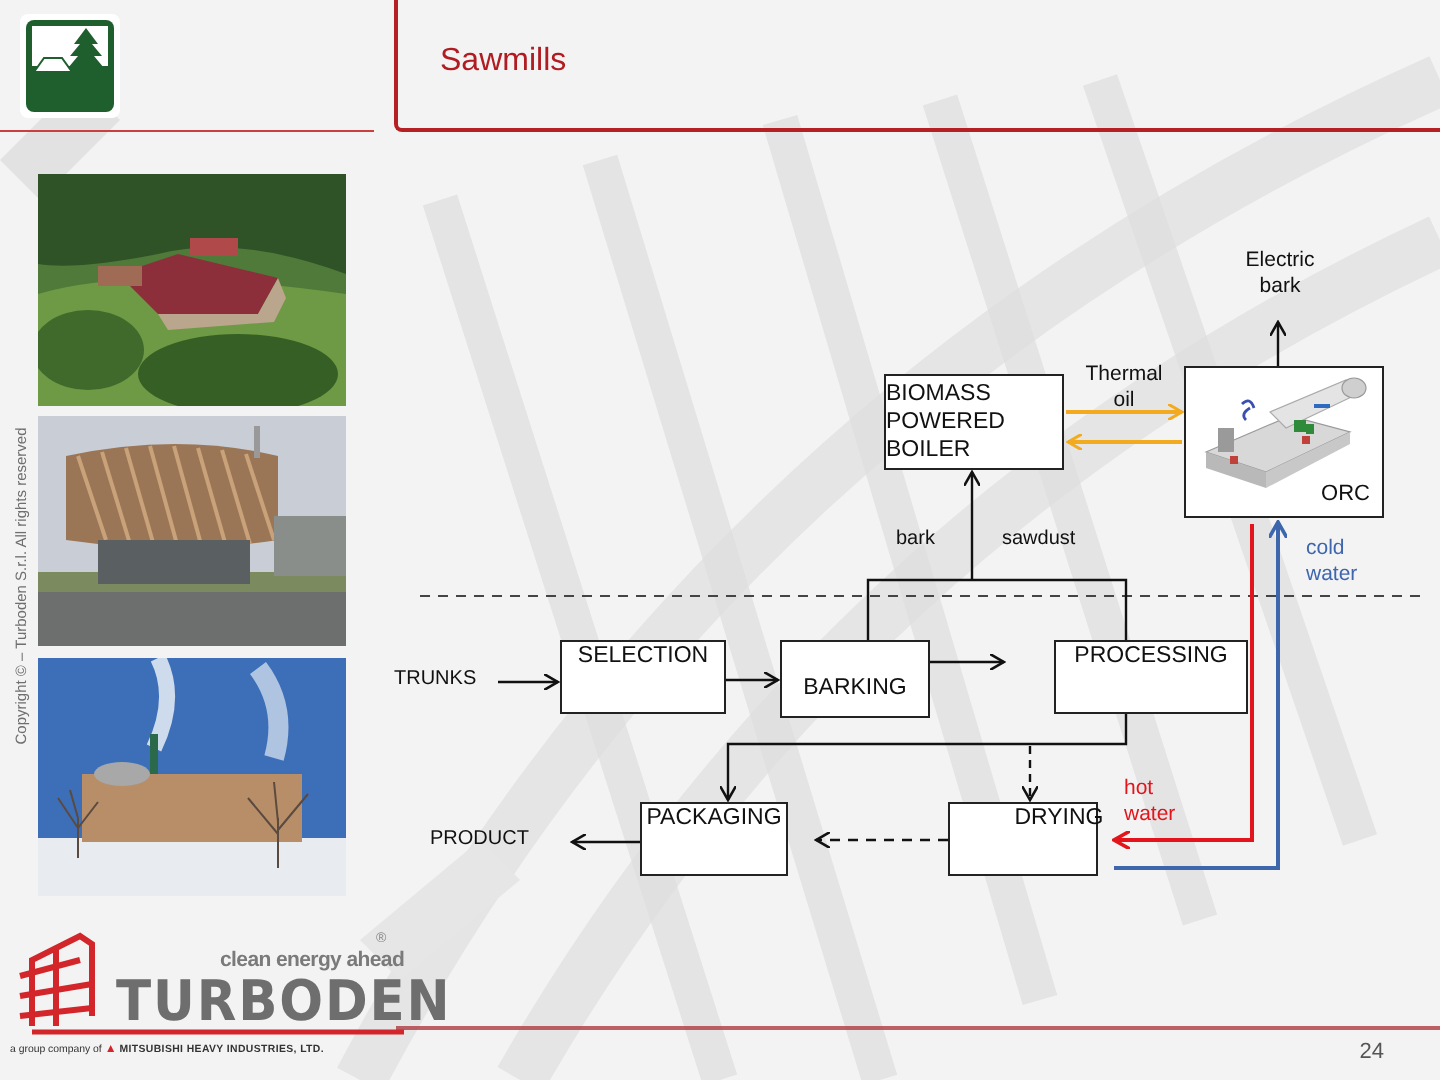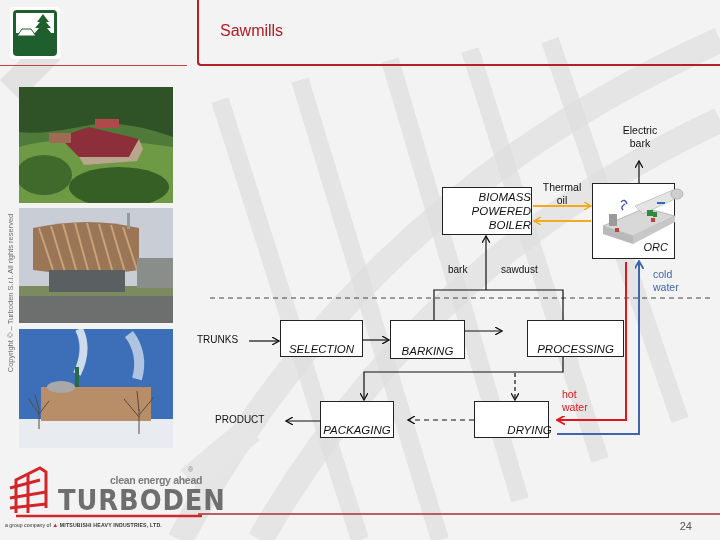--- a/index.html
+++ b/index.html
@@ -27,22 +27,22 @@
     position:absolute; left:220px; top:22px; font-size:16px; color:#b01c22;
   }
   .photo { position:absolute; left:19px; width:154px; overflow:hidden; }
   .copyright {
     position:absolute; left:-88px; top:287px; width:200px; height:12px;
     transform:rotate(-90deg); font-size:7.5px; color:#6f6f6f; text-align:center;
     white-space:nowrap;
   }
   .box {
     position:absolute; background:#fff; border:1px solid #222;
-    box-sizing:border-box; display:flex; align-items:flex-end; justify-content:center;
-    text-align:center; font-size:11.5px; color:#111; line-height:14px;font-style:italic;
+    box-sizing:border-box; display:flex; align-items:flex-start; justify-content:center;
+    text-align:center; font-size:11.5px; color:#111; line-height:14px;
   }
   .lbl { position:absolute; font-size:10px; color:#111; white-space:nowrap; }
   .lbl-c { text-align:center; line-height:13px; }
   .diagram-svg { position:absolute; left:0; top:0; }
   .footer-rule { position:absolute; left:198px; top:513px; width:522px; height:2px; background:#b0454a; opacity:0.85; }
   .page-num { position:absolute; right:28px; top:520px; font-size:11px; color:#555; }
   .turboden-logo { position:absolute; left:6px; top:458px; width:200px; height:72px; }
   .tagline { position:absolute; left:110px; top:474px; font-size:10.5px; font-weight:bold; color:#7a7a7a; letter-spacing:-0.3px; }
   .brand { position:absolute; left:58px; top:484px; font-size:28px; font-weight:bold; color:#6e6e6e; letter-spacing:1px; font-family:"DejaVu Sans", sans-serif; transform:scaleX(0.92); transform-origin:left; }
   .group-line { position:absolute; left:5px; top:522px; font-size:5.2px; color:#333; white-space:nowrap; }
@@ -183,39 +183,39 @@
   <polyline points="557,434 639,434 639,261" fill="none" stroke="#3d66ad" stroke-width="2" marker-end="url(#au)"></polyline>
 </svg>
 
 <div class="lbl" style="left:197px;top:334px;">TRUNKS</div>
 <div class="lbl" style="left:215px;top:414px;">PRODUCT</div>
 
 <div class="box" style="left:280px;top:320px;width:83px;height:37px;">
   <span>SELECTION</span>
 </div>
 <div class="box" style="left:390px;top:320px;width:75px;height:39px;">
-  <span style="margin-top:0;">BARKING</span>
+  <span style="margin-top:16px;">BARKING</span>
 </div>
 <div class="box" style="left:503px;top:320px;width:97px;height:37px;margin-left:24px;">
   <span>PROCESSING</span>
 </div>
 <div class="box" style="left:320px;top:401px;width:74px;height:37px;">
   <span>PACKAGING</span>
 </div>
 <div class="box" style="left:474px;top:401px;width:75px;height:37px;padding-left:36px;">
   <span>DRYING</span>
 </div>
 
 <div class="box" style="left:442px;top:187px;width:90px;height:48px;flex-direction:column;">
   <span>BIOMASS</span>
   <span>POWERED</span>
   <span>BOILER</span>
 </div>
 
-<div class="box" style="left:592px;top:183px;width:83px;height:76px;display:block;">
+<div class="box" style="left:592px;top:183px;width:100px;height:76px;display:block;">
   <svg width="90" height="62" viewBox="0 0 90 62" style="position:absolute;left:2px;top:2px;">
     <path d="M8 40 L50 22 L80 30 L38 50 Z" fill="#d8d8d8" stroke="#999" stroke-width="0.6"></path>
     <path d="M8 40 L38 50 L38 58 L8 48 Z" fill="#b9b9b9"></path>
     <path d="M38 50 L80 30 L80 36 L38 58 Z" fill="#c8c8c8"></path>
     <path d="M40 20 L78 4 L86 10 L48 28 Z" fill="#e4e4e4" stroke="#aaa" stroke-width="0.6"></path>
     <ellipse cx="82" cy="8" rx="6" ry="5" fill="#cfcfcf" stroke="#999" stroke-width="0.6"></ellipse>
     <rect x="14" y="28" width="8" height="12" fill="#9a9a9a"></rect>
     <rect x="52" y="24" width="6" height="6" fill="#2f8a3a"></rect>
     <rect x="58" y="26" width="4" height="5" fill="#2f8a3a"></rect>
     <path d="M26 16 q4 -4 6 2" stroke="#3a4fb0" stroke-width="1.4" fill="none"></path>

